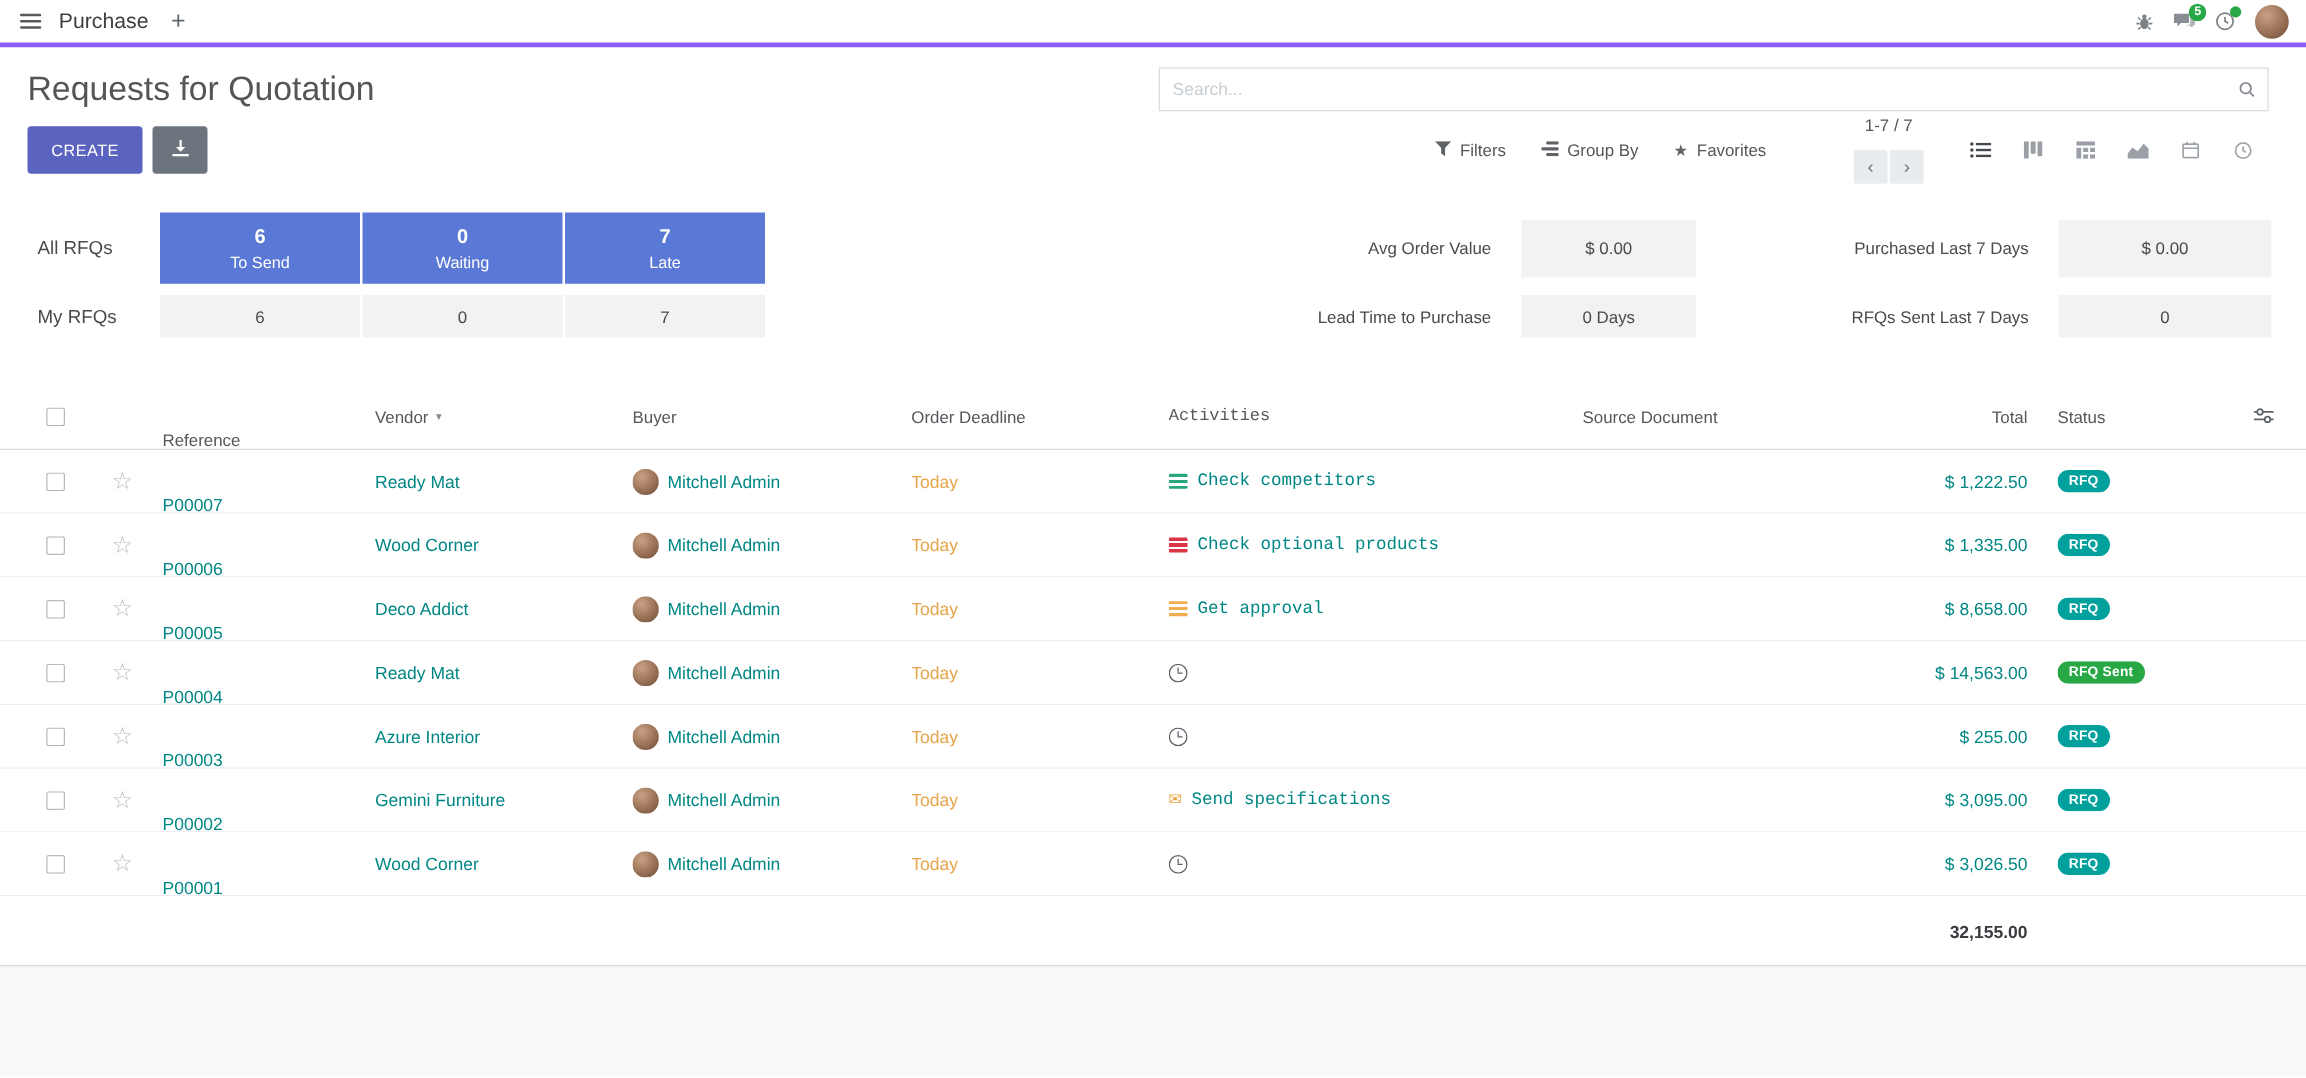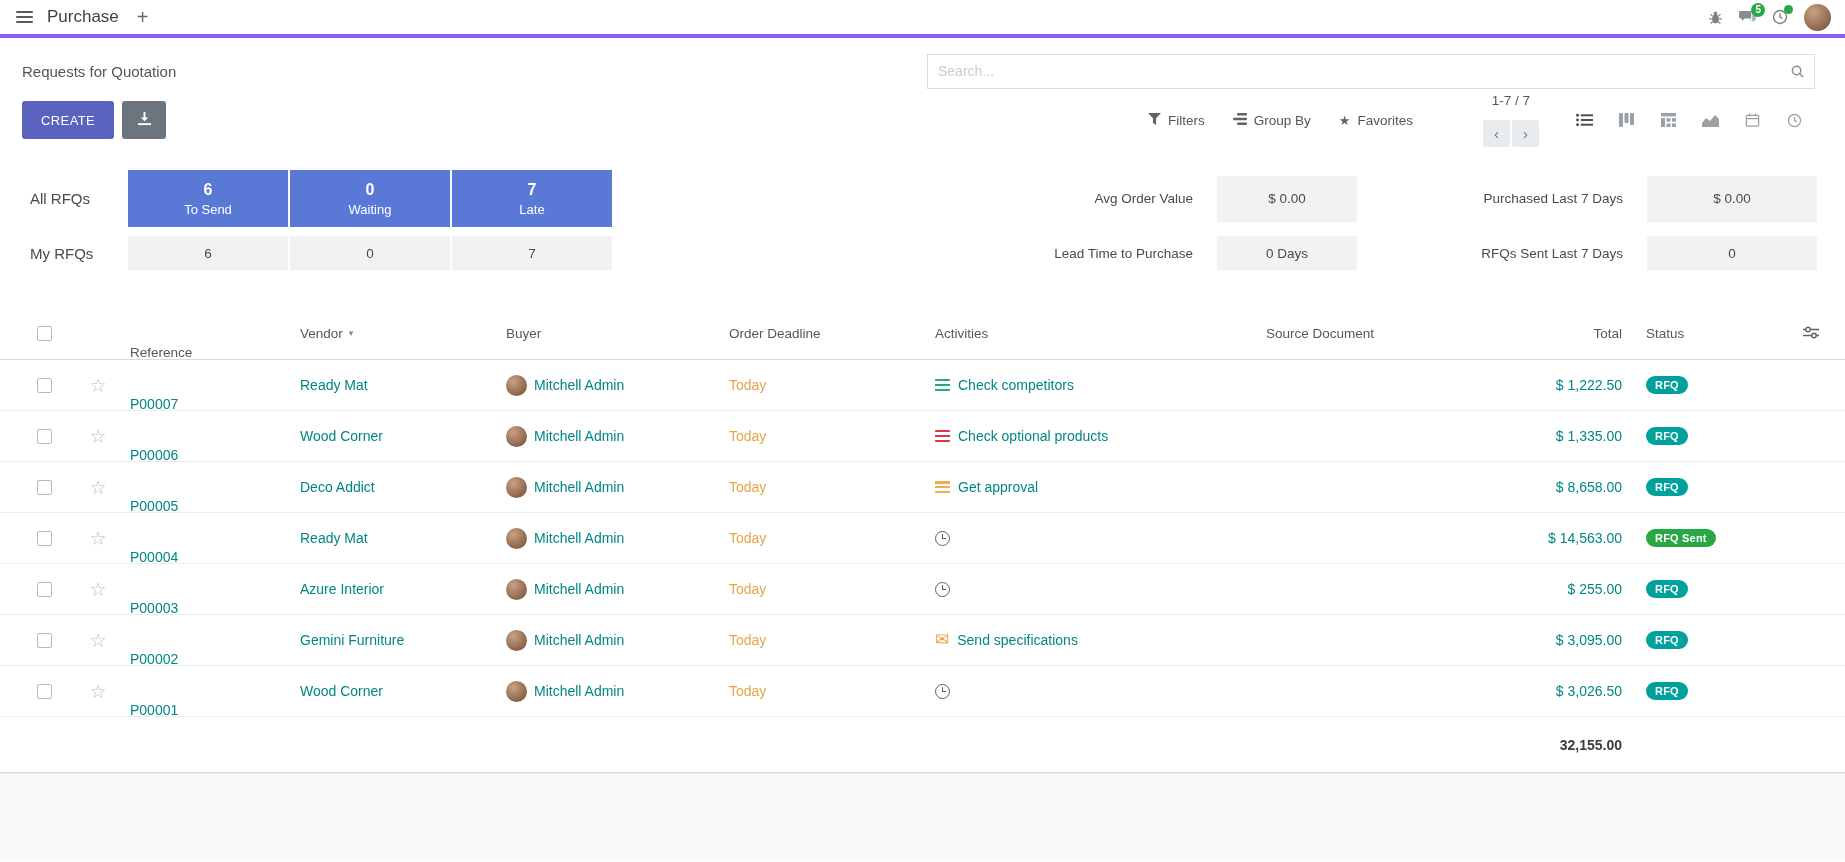--- a/index.html
+++ b/index.html
@@ -36,21 +36,21 @@
     position: absolute; top: -7px; right: -9px; background: #28a745; color: #fff;
     font-size: 10px; font-weight: bold; border-radius: 8px; padding: 1px 4px; line-height: 1.2;
   }
   .dot-badge { position: absolute; top: -4px; right: -5px; width: 9px; height: 9px; background: #28a745; border-radius: 50%; }
   .avatar { width: 27px; height: 27px; border-radius: 50%;
     background: radial-gradient(circle at 35% 30%, #caa183, #6f4a33); cursor: pointer; }
 
   
   .control { padding: 14px 30px 8px 22px; background: #fff; }
   .cp-row1 { display: flex; align-items: center; height: 38px; }
-  .page-title { font-size: 15px; font-weight: 400; color: #555; }
+  .page-title { font-size: 27px; font-weight: 400; color: #555; }
   .search-wrap { margin-left: auto; width: 888px; position: relative; }
   .search-input {
     width: 100%; height: 35px; border: 1px solid #dcdcdc; background: #fff;
     padding: 0 34px 0 10px; font-size: 14px; color: #444; outline: none;
     font-family: "Liberation Sans", sans-serif;
   }
   .search-input::placeholder { color: #c9ced3; }
   .search-icon { position: absolute; right: 10px; top: 10px; }
 
   .cp-row2 { display: flex; align-items: center; margin-top: 8px; height: 44px; }
@@ -112,21 +112,21 @@
     display: flex; align-items: center; height: 56px; padding-left: 22px;
     border-bottom: 1px solid #d8dadd; background: #fff; font-size: 14px;
   }
   .cell { white-space: nowrap; overflow: hidden; }
   .col-check { width: 44px; display: flex; justify-content: center; }
   .col-star { width: 64px; display: flex; justify-content: center; }
   .col-ref { width: 170px; margin-top: 37px; }
   .col-vendor { width: 206px; }
   .col-buyer { width: 223px; display: flex; align-items: center; }
   .col-deadline { width: 206px; }
-  .col-activity { width: 331px; display: flex; align-items: center; }
+  .col-activity { width: 331px; display: flex; align-items: center; font-family: Liberation Mono, monospace; }
   .col-source { flex: 1; }
   .col-total { width: 150px; text-align: right; padding-right: 24px; }
   .col-status { width: 130px; display: flex; align-items: center; }
   .col-gear { width: 69px; display: flex; justify-content: center; }
 
   .checkbox { width: 15px; height: 15px; border: 1px solid #b3bac0; border-radius: 2px; background: #fff; display: inline-block; cursor: pointer; }
   .star { font-size: 19px; color: #b6bcc2; line-height: 1; cursor: pointer; }
   .link { color: var(--link); text-decoration: none; cursor: pointer; }
   .avatar-sm {
     width: 21px; height: 21px; border-radius: 50%; margin-right: 7px; flex-shrink: 0;

